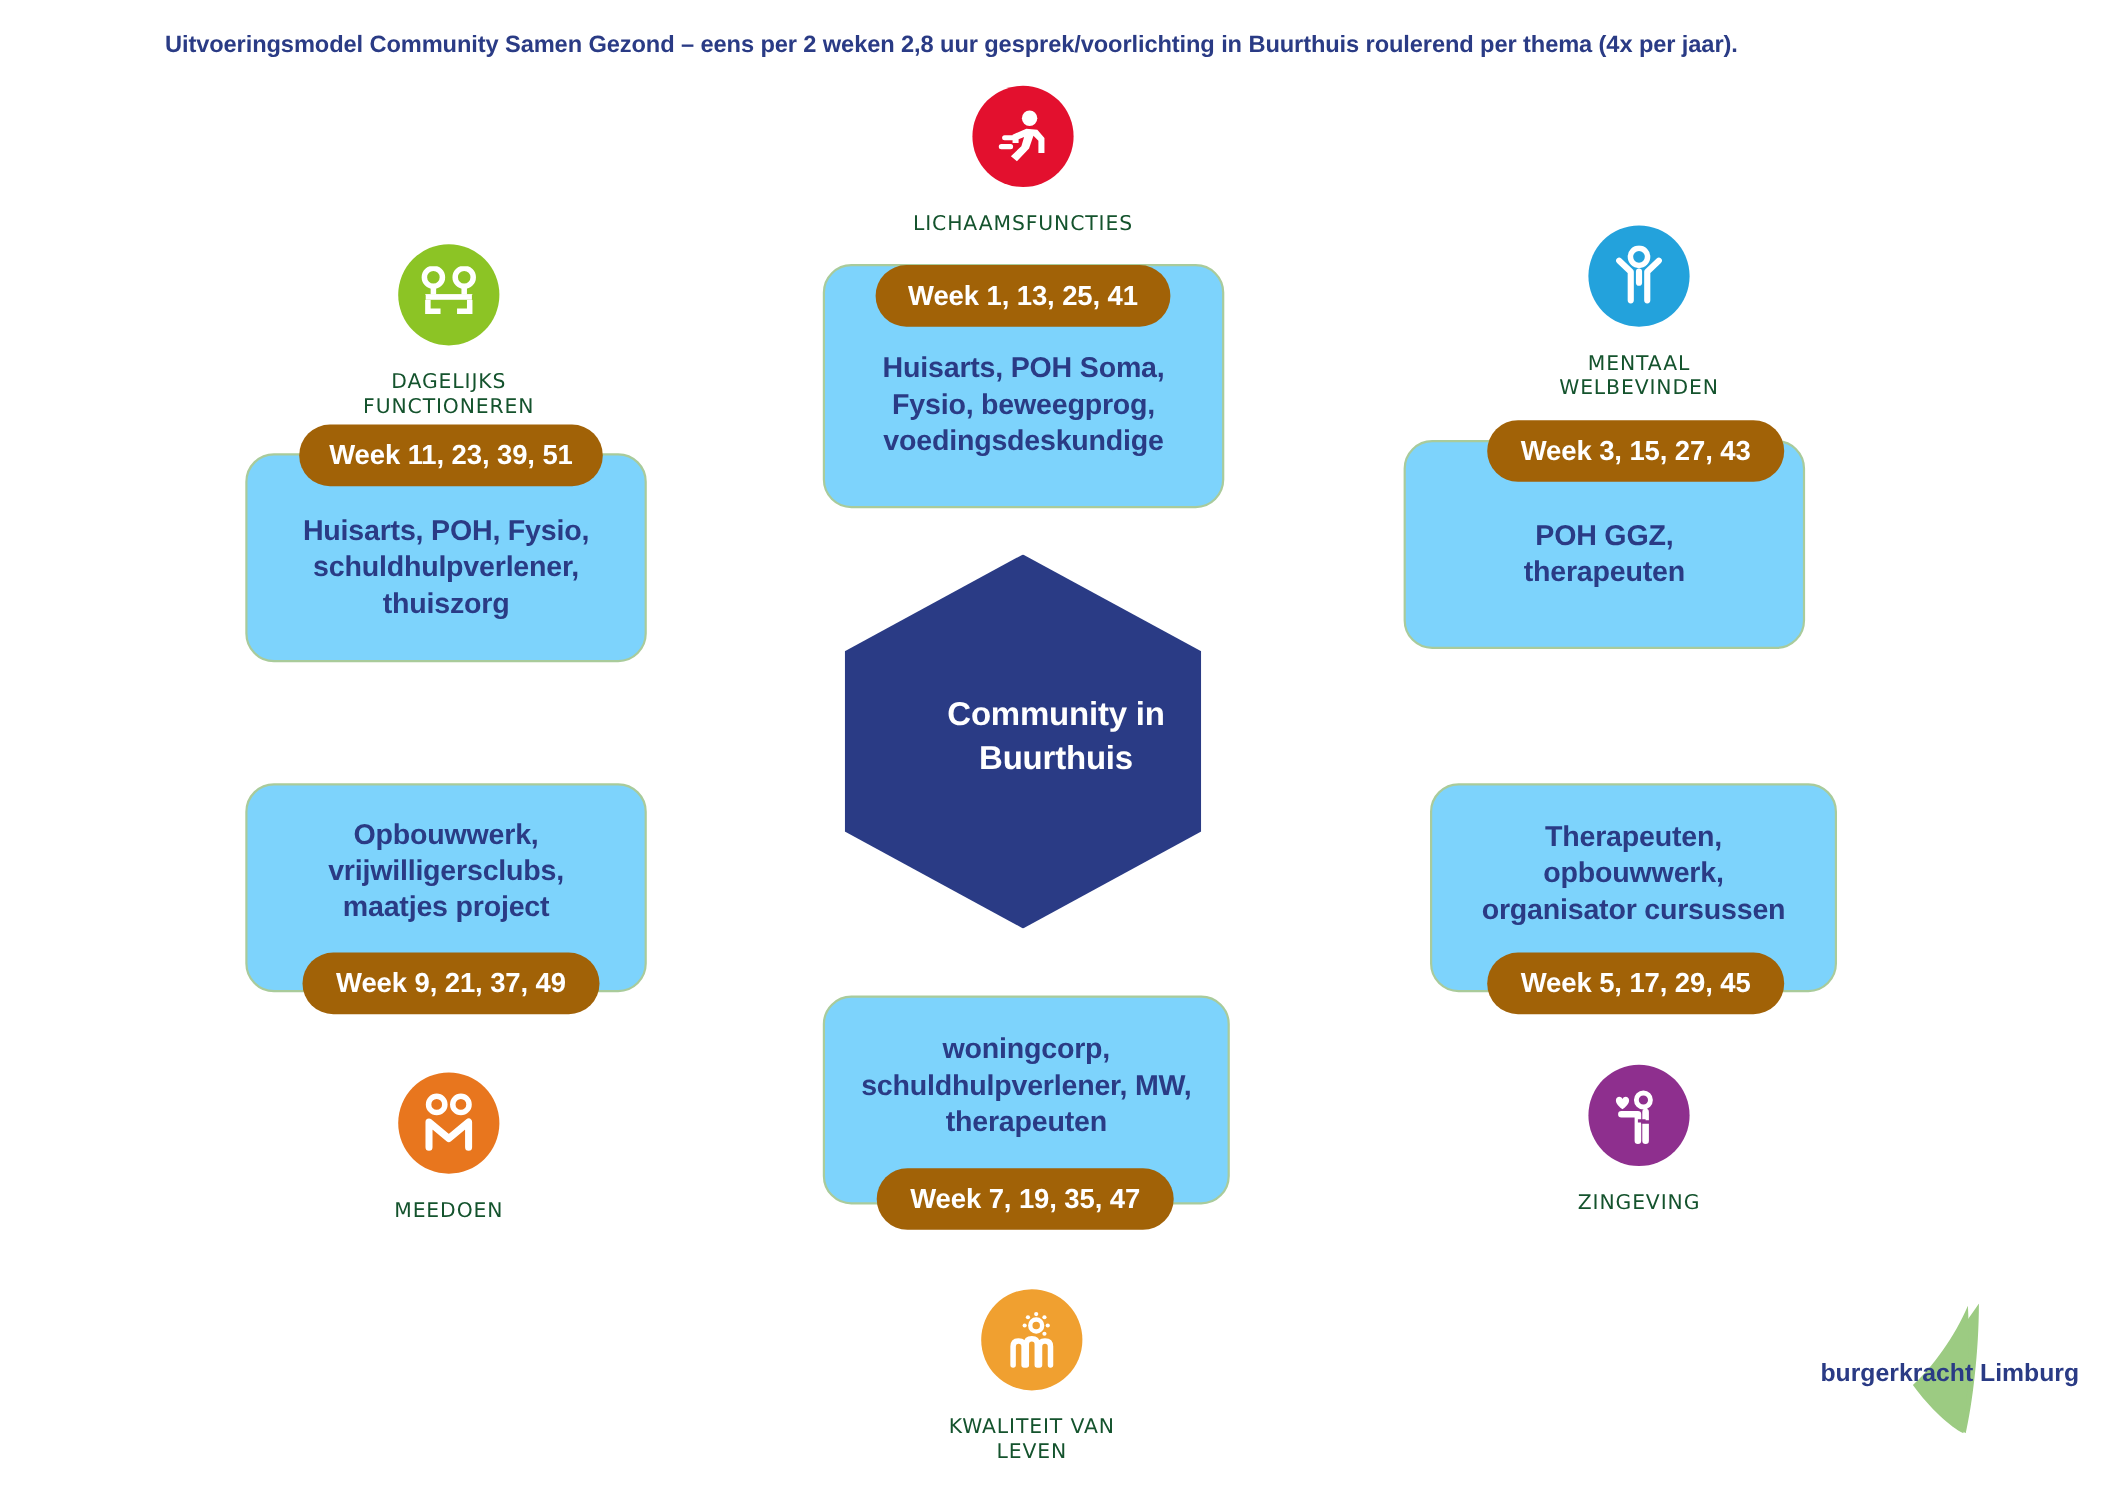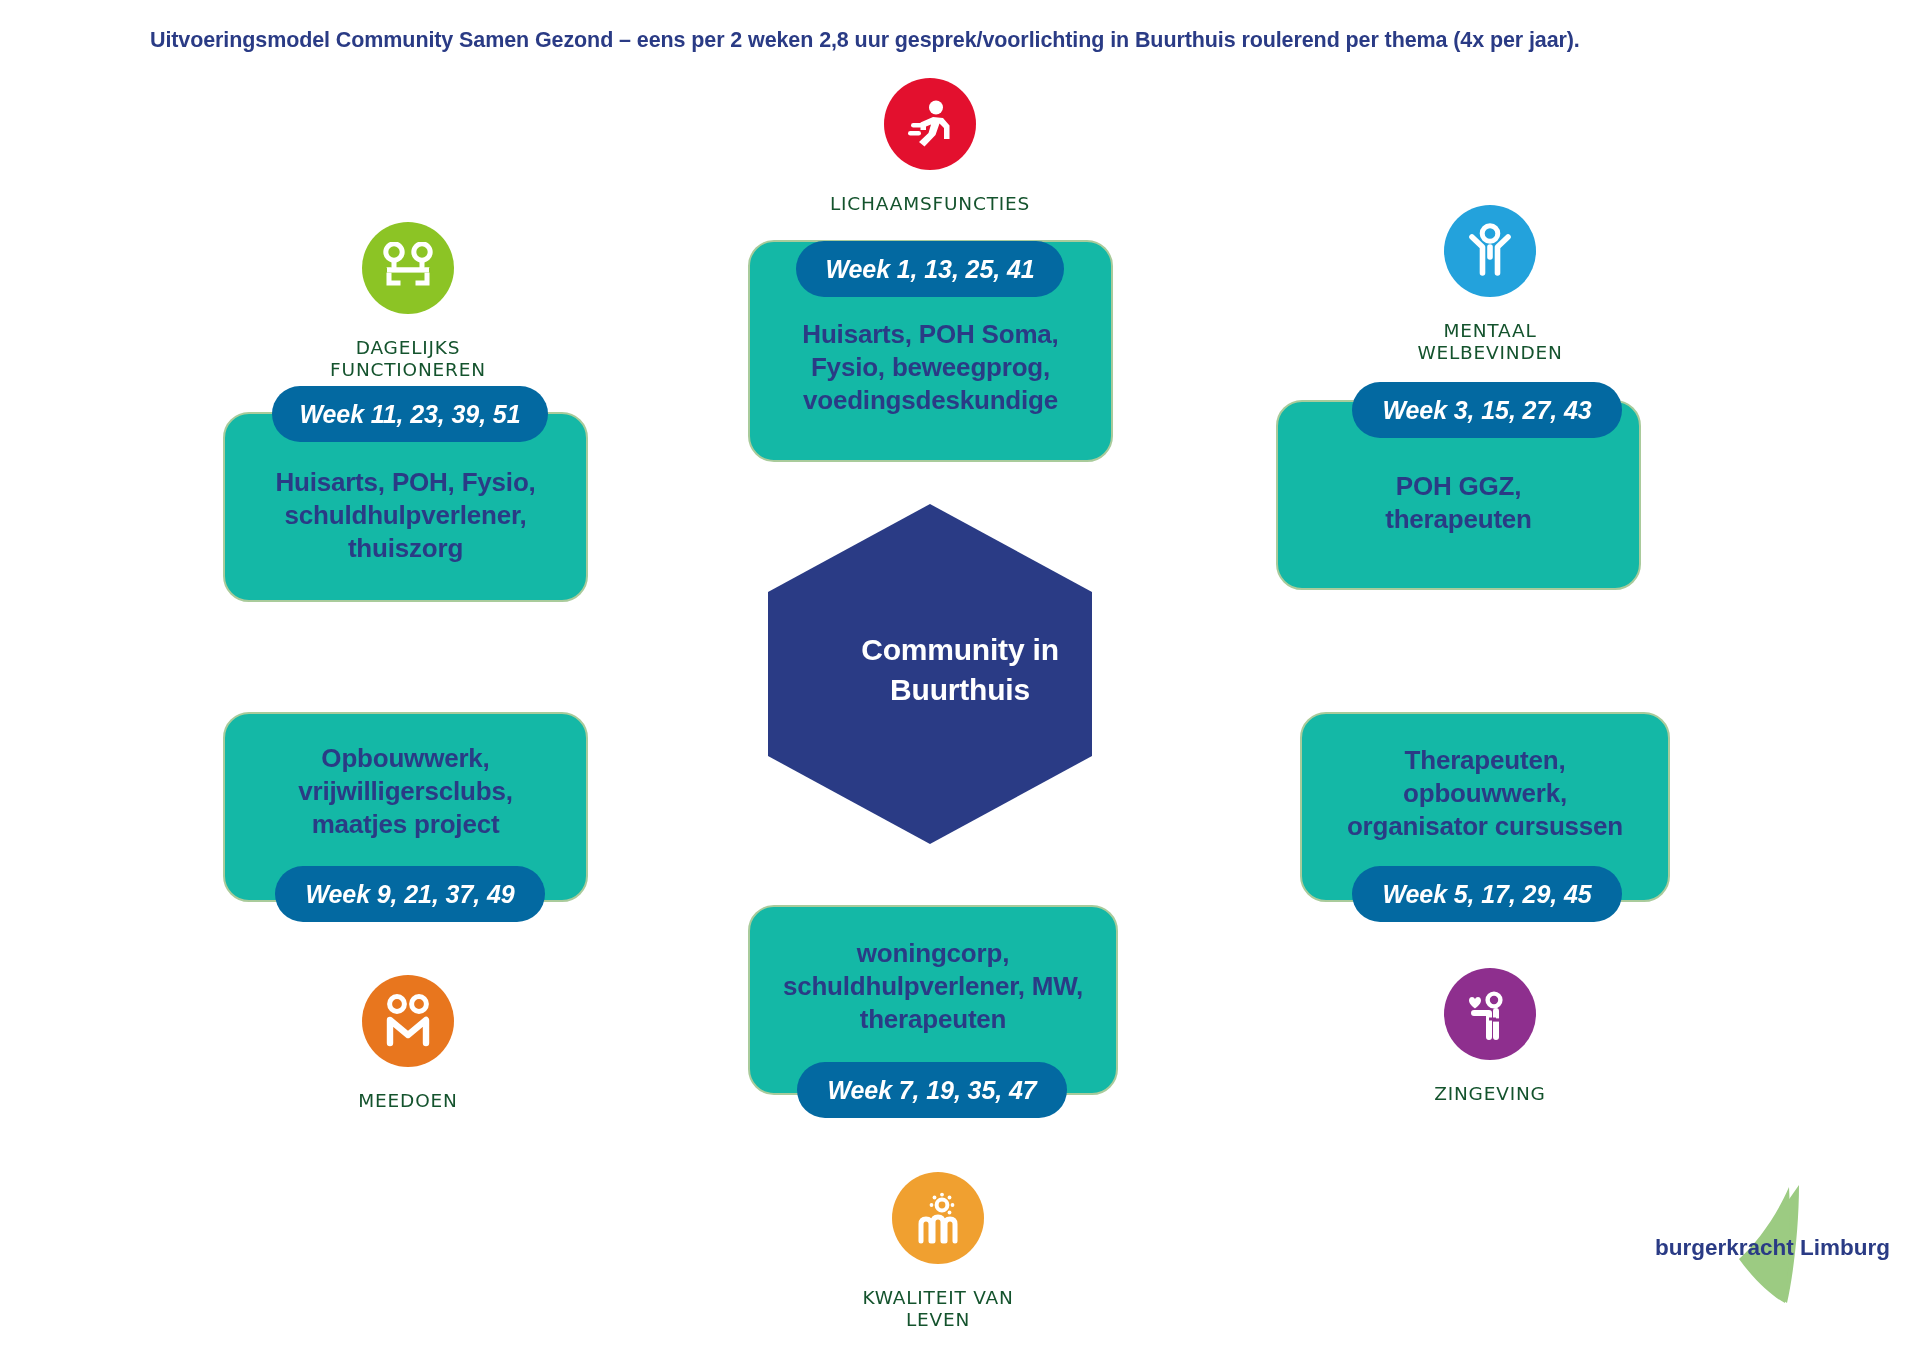--- a/index.html
+++ b/index.html
@@ -53,53 +53,52 @@
     letter-spacing: 0.8px;
     color: #14532d;
     font-weight: 400;
   }
 
   
   .card {
     position: absolute;
     border: 2.6px solid #a9cb9b;
     border-radius: 26px;
-    background: #14b8a6;
+    background: #7dd3fc;
     box-sizing: border-box;
   }
   .card .body {
     position: absolute;
     left: 0;
     right: 0;
     text-align: center;
     font-size: 26px;
     line-height: 33px;
     font-weight: bold;
     color: #2a3b85;
     letter-spacing: -0.2px;
     padding: 0 12px;
     box-sizing: border-box;
   }
 
   
   .pill {
     position: absolute;
-    background: #0369a1;
+    background: #a16207;
     border-radius: 28px;
     color: #ffffff;
     font-size: 25px;
     font-weight: bold;
     letter-spacing: -0.1px;
     display: flex;
     align-items: center;
     justify-content: center;
     height: 56px;
     white-space: nowrap;
     z-index: 5;
-    font-style: italic;
   }
 
   
   .hex-wrap {
     position: absolute;
     left: 768px;
     top: 504px;
     width: 324px;
     height: 340px;
   }

